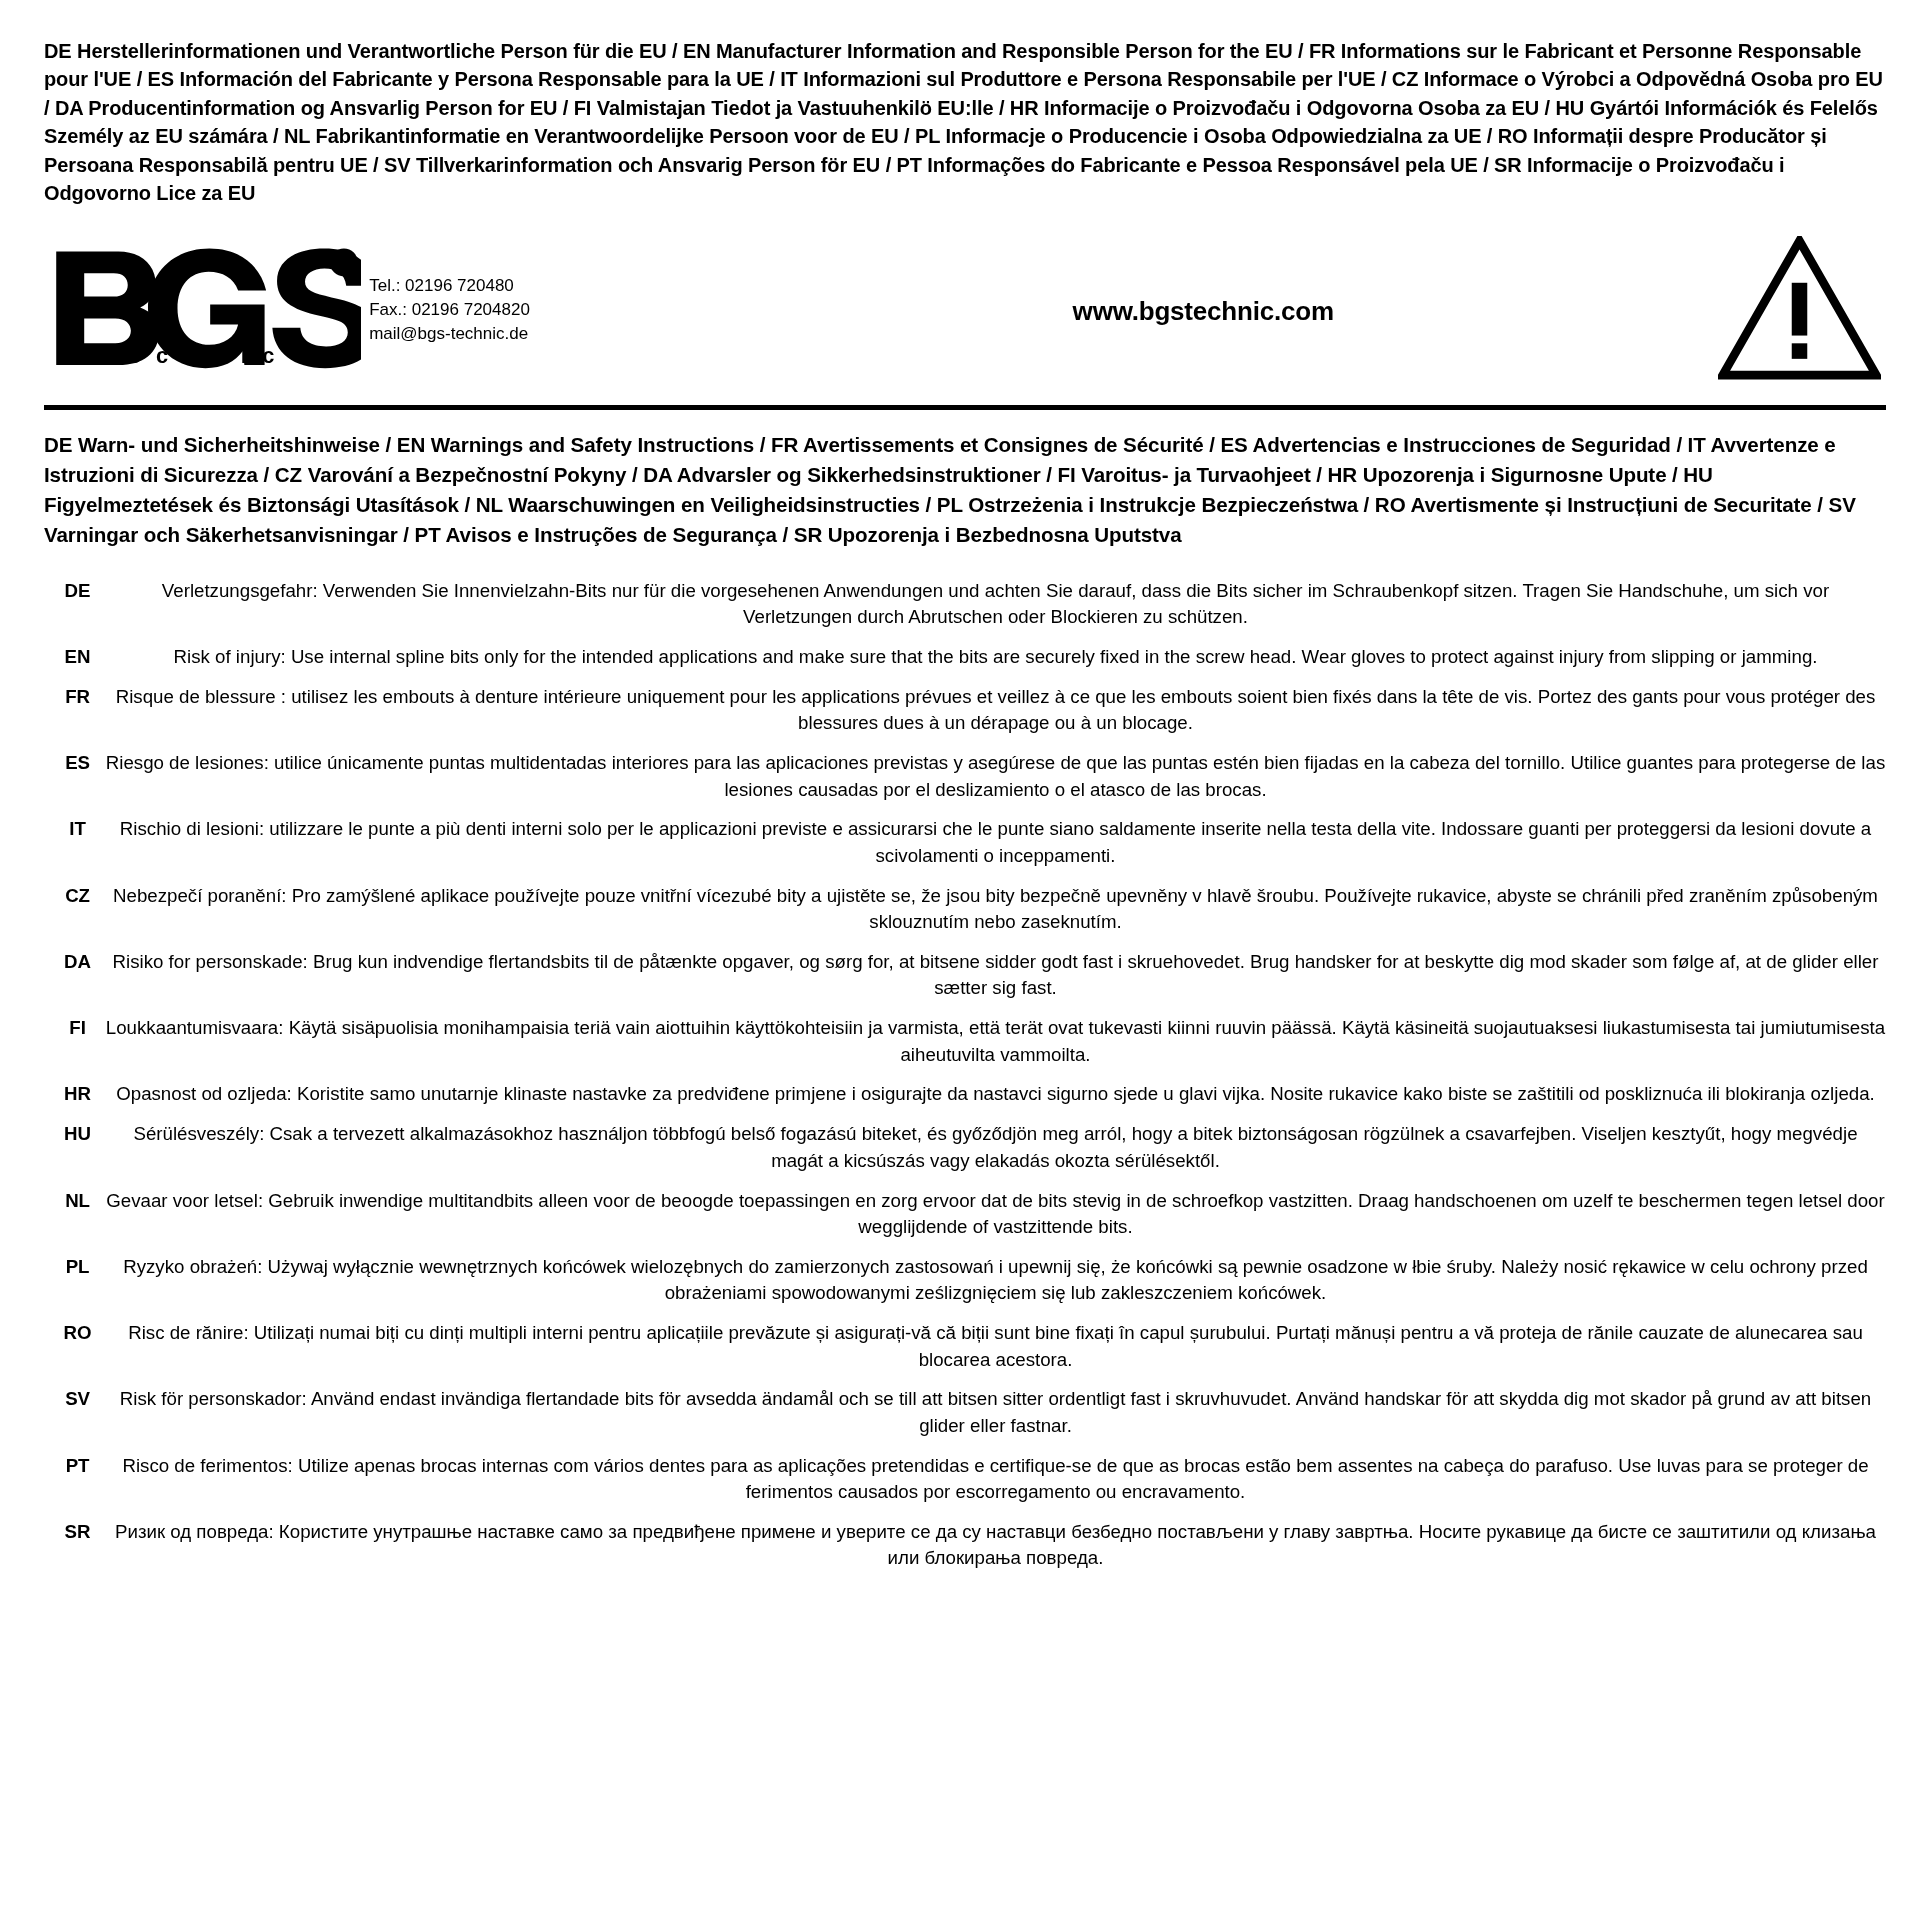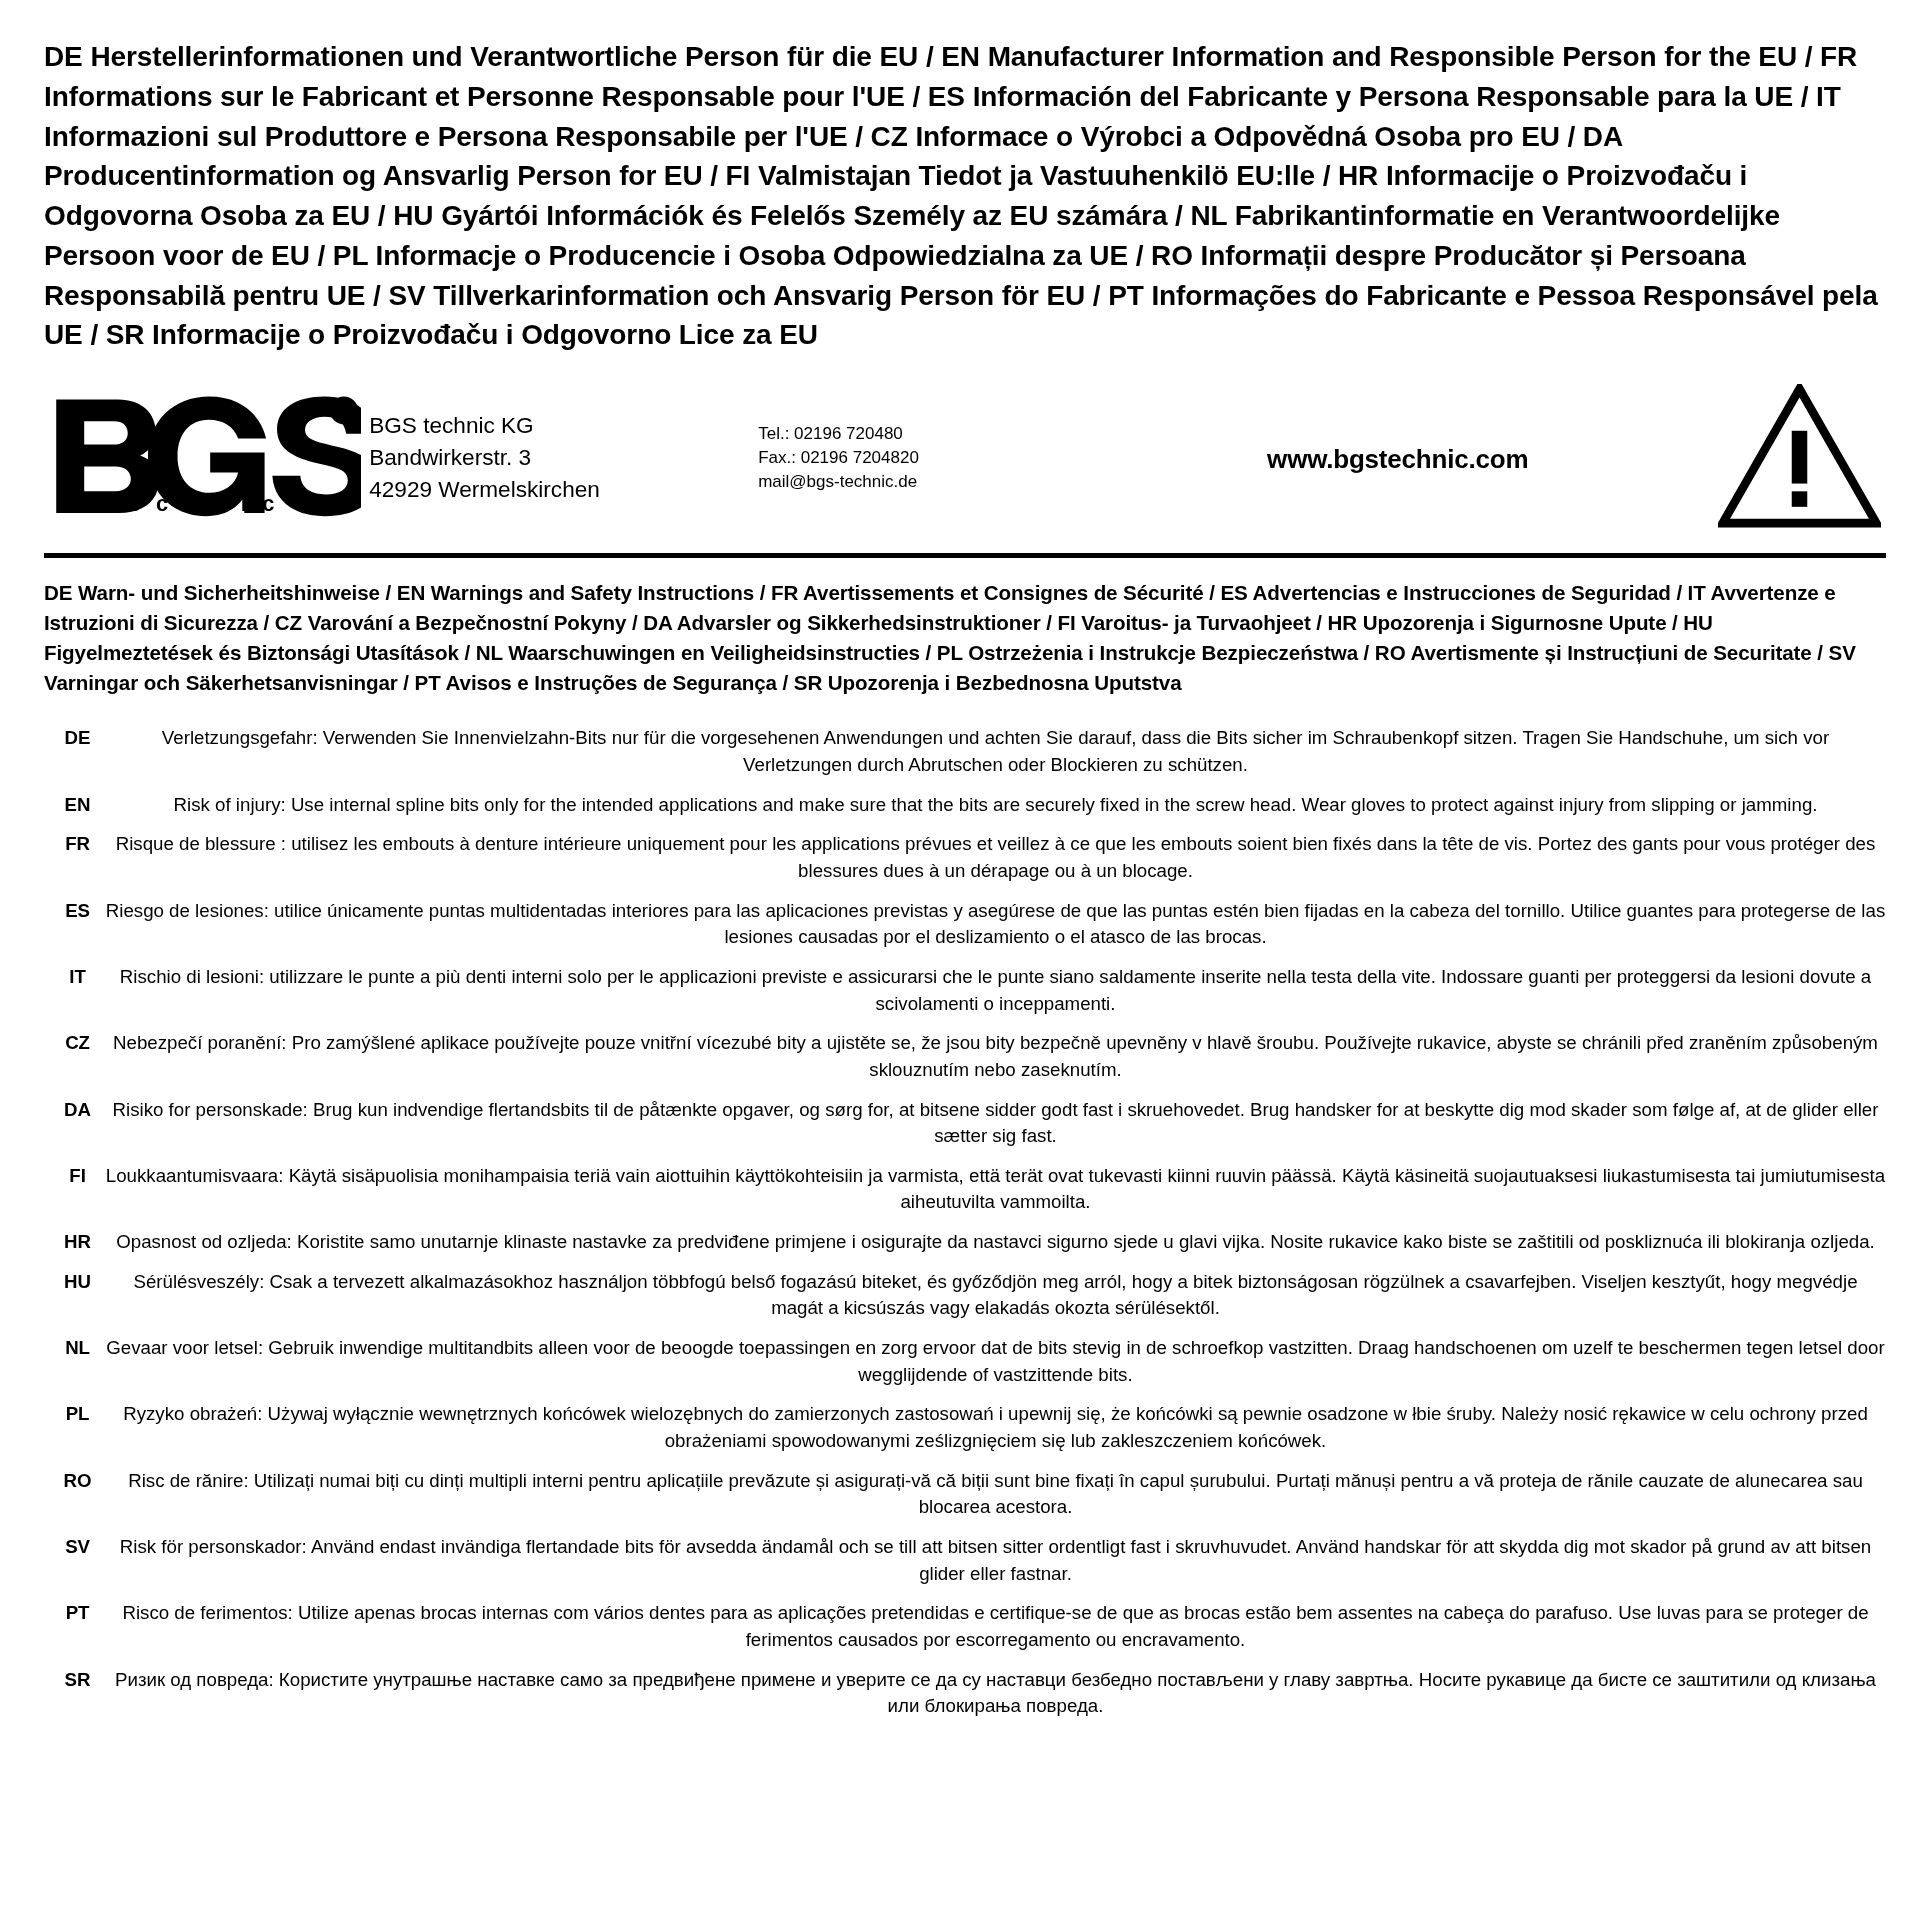--- a/index.html
+++ b/index.html
@@ -16,21 +16,21 @@
   }
   .page {
     box-sizing: border-box;
     width: 1930px;
     height: 1930px;
     padding: 37px 44px 0 44px;
   }
 
   
   .top-heading {
-    font-size: 28px;
+    font-size: 20px;
     font-weight: bold;
     line-height: 1.42;
     letter-spacing: -0.1px;
     margin: 0 0 17px 0;
     max-width: 1845px;
   }
 
   
   .company-band {
     display: flex;
@@ -125,25 +125,20 @@
           <path d="M242,58 C236,42 222,34 204,34 C180,34 164,52 164,81 C164,110 180,128 205,128 C223,128 238,119 242,102 L206,102 L206,76 L276,76 L276,154 L250,154 L248,136 C238,150 222,158 200,158 C156,158 126,125 126,81 C126,37 158,4 205,4 C243,4 270,25 278,58 Z"></path>
 
           <path d="M286,106 L322,106 C323,122 336,130 355,130 C372,130 383,123 383,112 C383,100 372,96 348,91 C310,83 292,70 292,46 C292,19 317,4 353,4 C390,4 414,22 416,52 L381,52 C379,37 369,30 353,30 C338,30 328,37 328,47 C328,58 339,62 362,67 C401,75 420,87 420,112 C420,141 393,158 354,158 C313,158 288,138 286,106 Z"></path>
         </g>
         <circle cx="378" cy="22" r="15" fill="none" stroke="#000" stroke-width="6"></circle>
         <text x="378" y="30" font-family="Liberation Serif, serif" font-size="18" text-anchor="middle" fill="#000">R</text>
         <text x="72" y="152" font-family="Liberation Sans, sans-serif" font-size="28" font-weight="bold" letter-spacing="6" fill="#000">t e c h n i c</text>
       </svg>
     </div>
 
-    <div class="addr-block">
-      <div>BGS technic KG</div>
-      <div>Bandwirkerstr. 3</div>
-      <div>42929 Wermelskirchen</div>
-    </div>
 
     <div class="contact-block">
       <div>Tel.: 02196 720480</div>
       <div>Fax.: 02196 7204820</div>
       <div>mail@bgs-technic.de</div>
     </div>
 
     <div class="web-block">www.bgstechnic.com</div>
 
     <div class="warn-tri">

